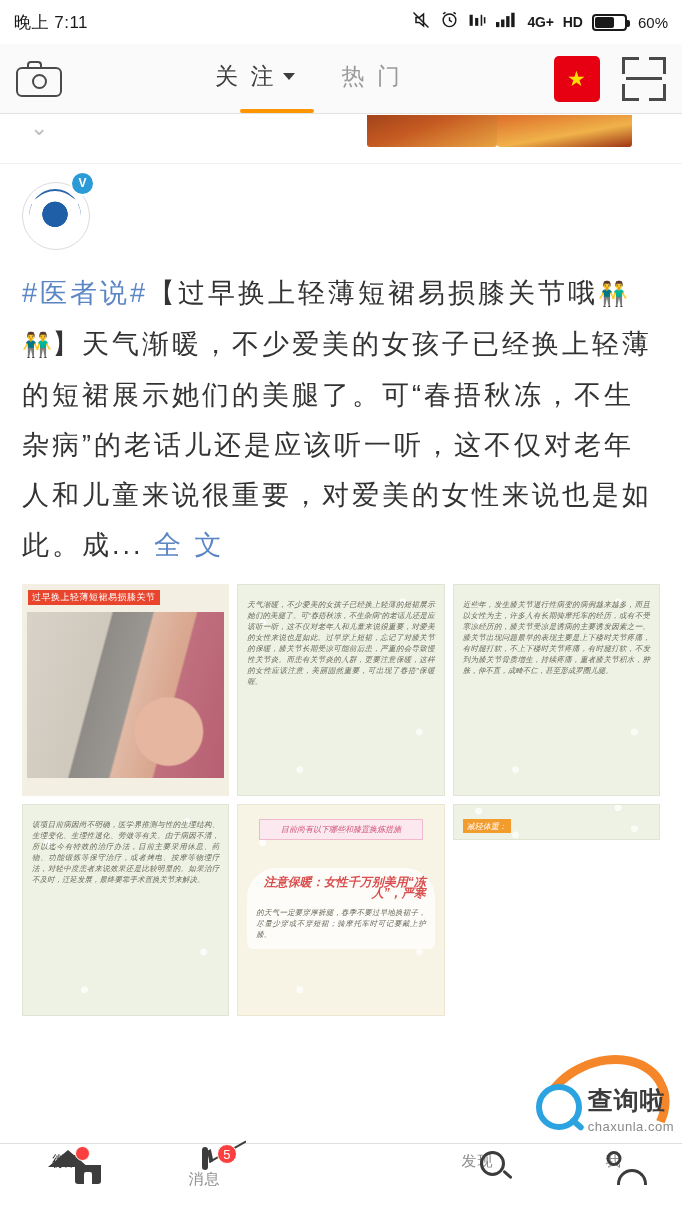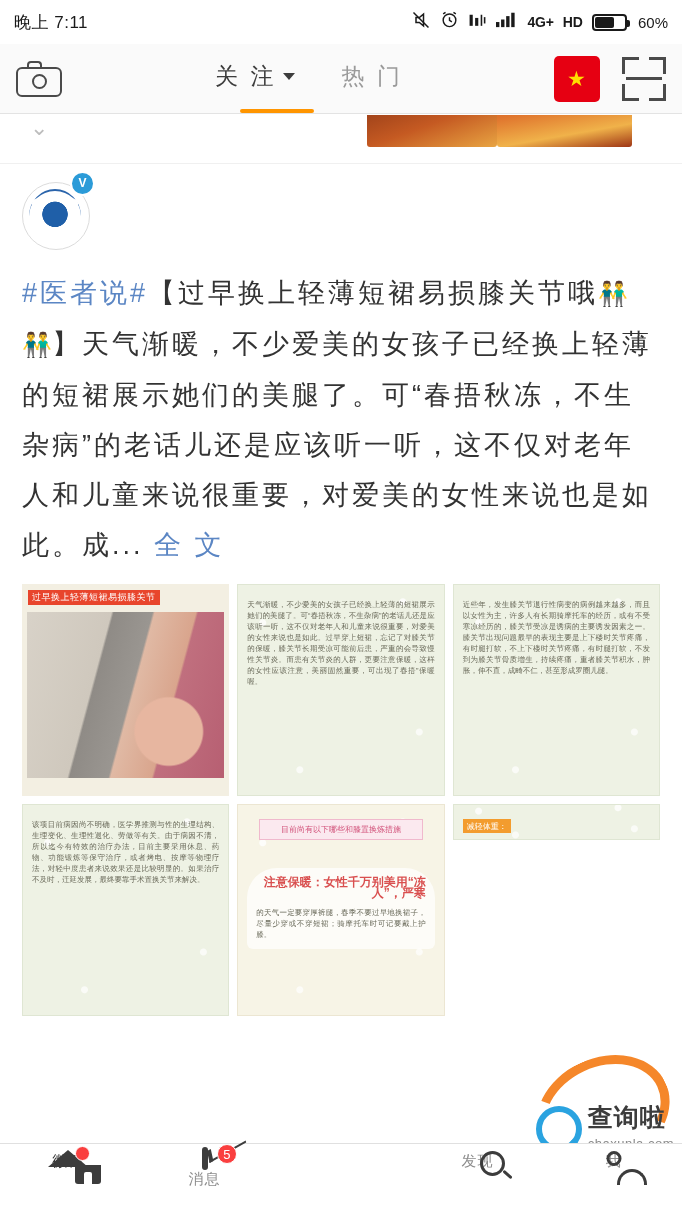--- a/index.html
+++ b/index.html
@@ -297,20 +297,21 @@
   }
   .cell-text {
     padding: 14px 9px;
     background:
       radial-gradient(circle at 12% 18%, rgba(255,255,255,.8) 0 3px, rgba(0,0,0,0) 4px),
       radial-gradient(circle at 80% 8%, rgba(255,255,255,.8) 0 3px, rgba(0,0,0,0) 4px),
       radial-gradient(circle at 30% 88%, rgba(255,255,255,.7) 0 3px, rgba(0,0,0,0) 4px),
       radial-gradient(circle at 88% 70%, rgba(255,255,255,.7) 0 3px, rgba(0,0,0,0) 4px);
     background-color: #eef2e4;
     border: 1px solid #dfe6d3;
+    font-style: italic;
   }
   .cell-text.warm {
     background-color: #f7f4e6;
     border: 1px solid #ece6d2;
   }
   .cell-text p { margin: 0; text-align: justify; }
   .cell .banner {
     display: block;
     margin: 0 auto 7px auto;
     background: #fbe9ef;
@@ -480,23 +481,23 @@
     border: 3px solid #3c3c3c;
     border-bottom: none;
     border-radius: 16px 16px 0 0;
     box-sizing: border-box;
   }
 
   
   .watermark {
     position: absolute;
     right: 8px;
-    bottom: 60px;
+    bottom: 77px;
     display: flex;
-    align-items: flex-end;
+    align-items: flex-start;
     pointer-events: none;
   }
   .wm-ring {
     width: 46px; height: 46px;
     border: 6px solid #2aa3e0;
     border-radius: 50%;
     position: relative;
     box-sizing: border-box;
     background: #fff;
   }

